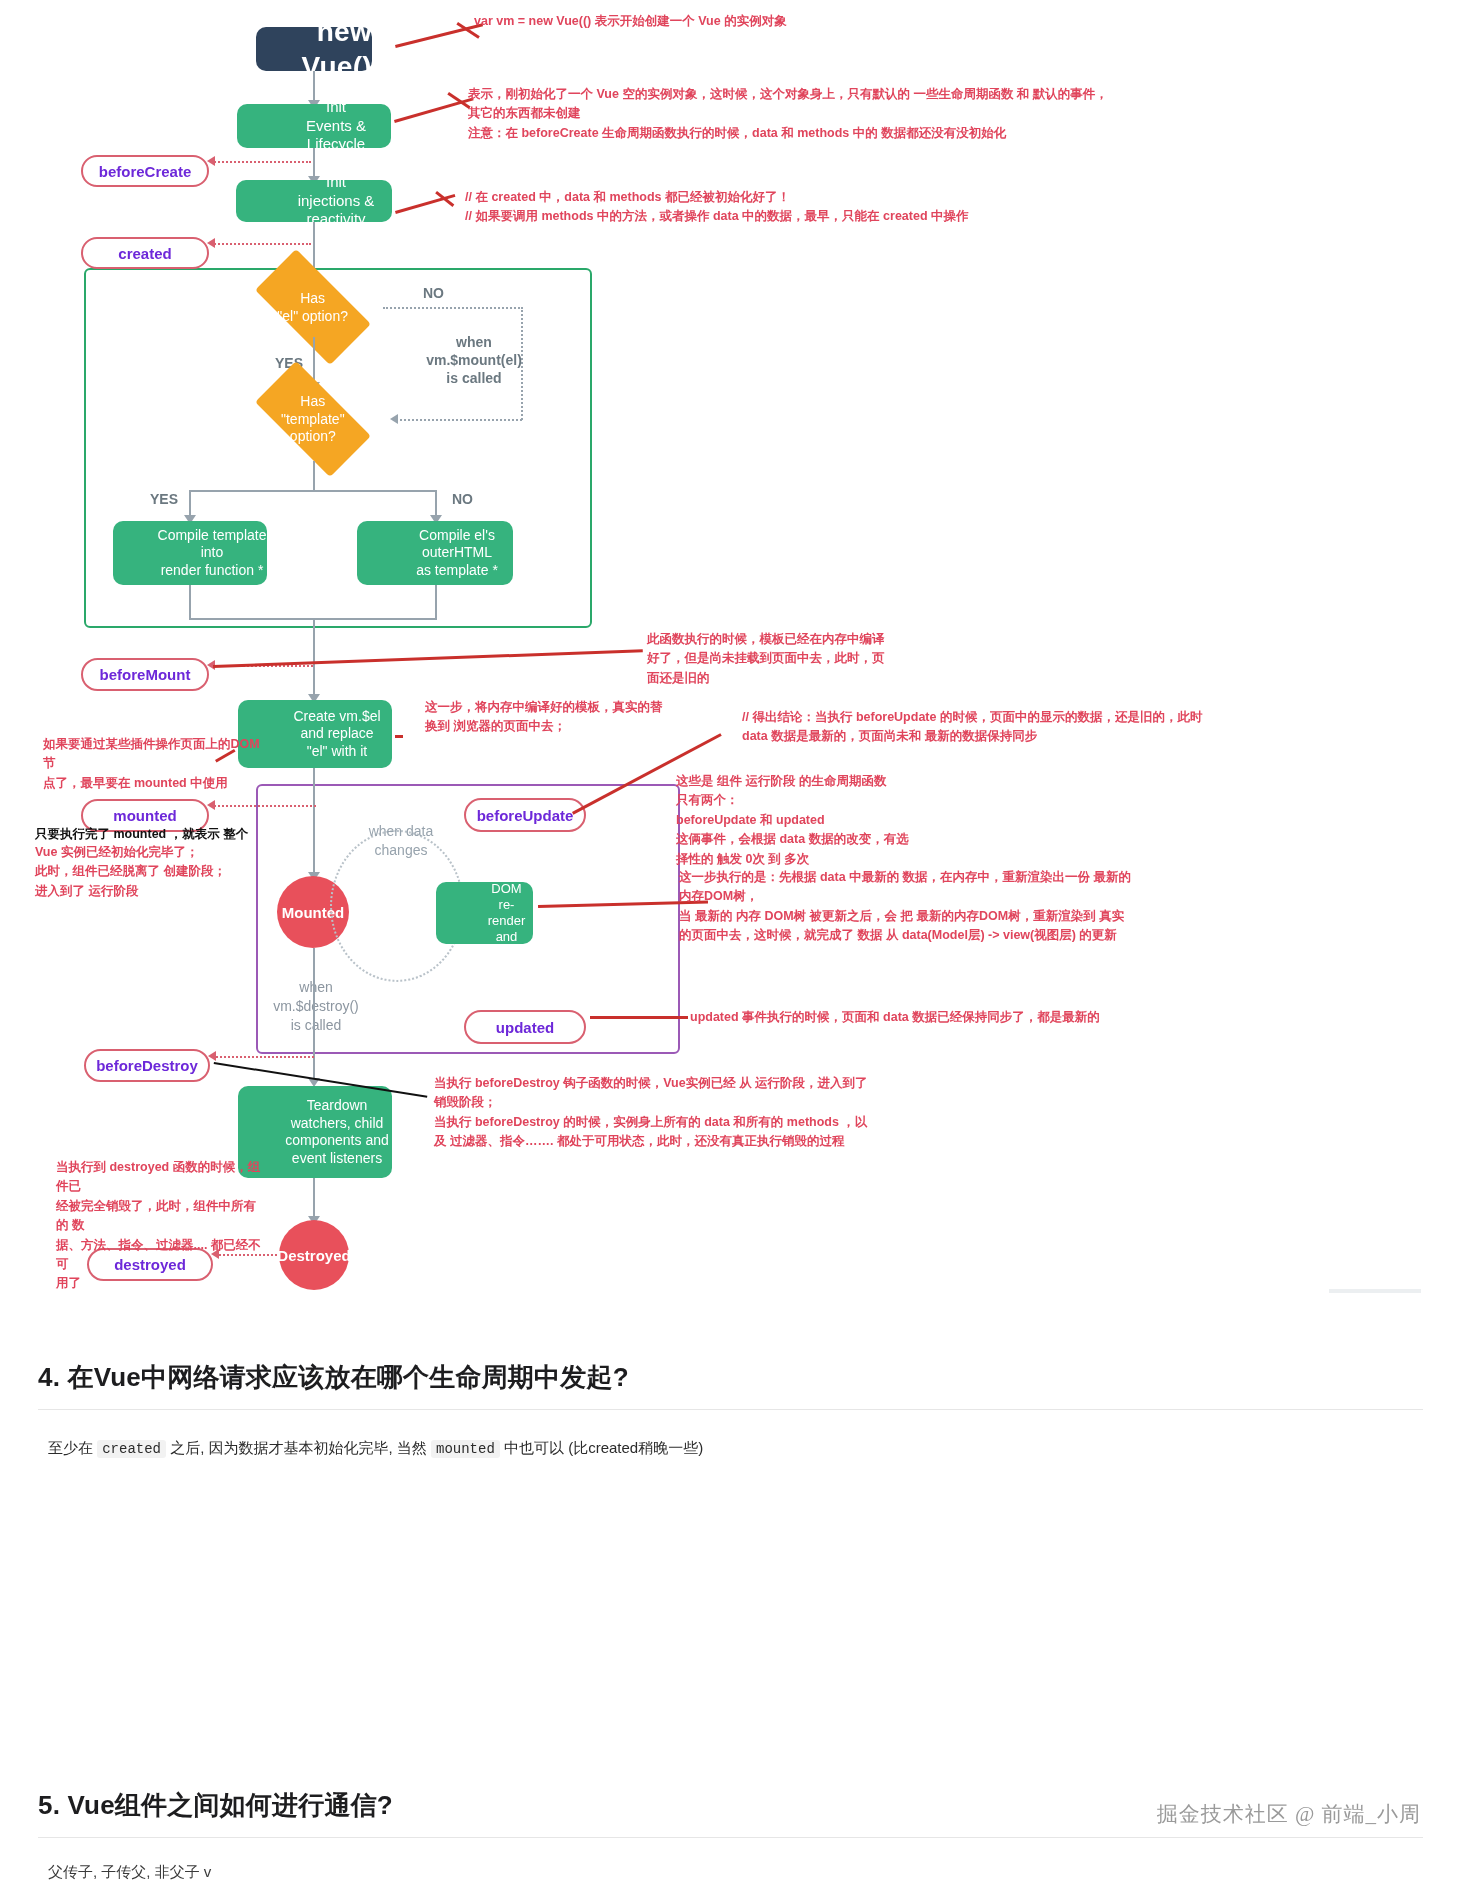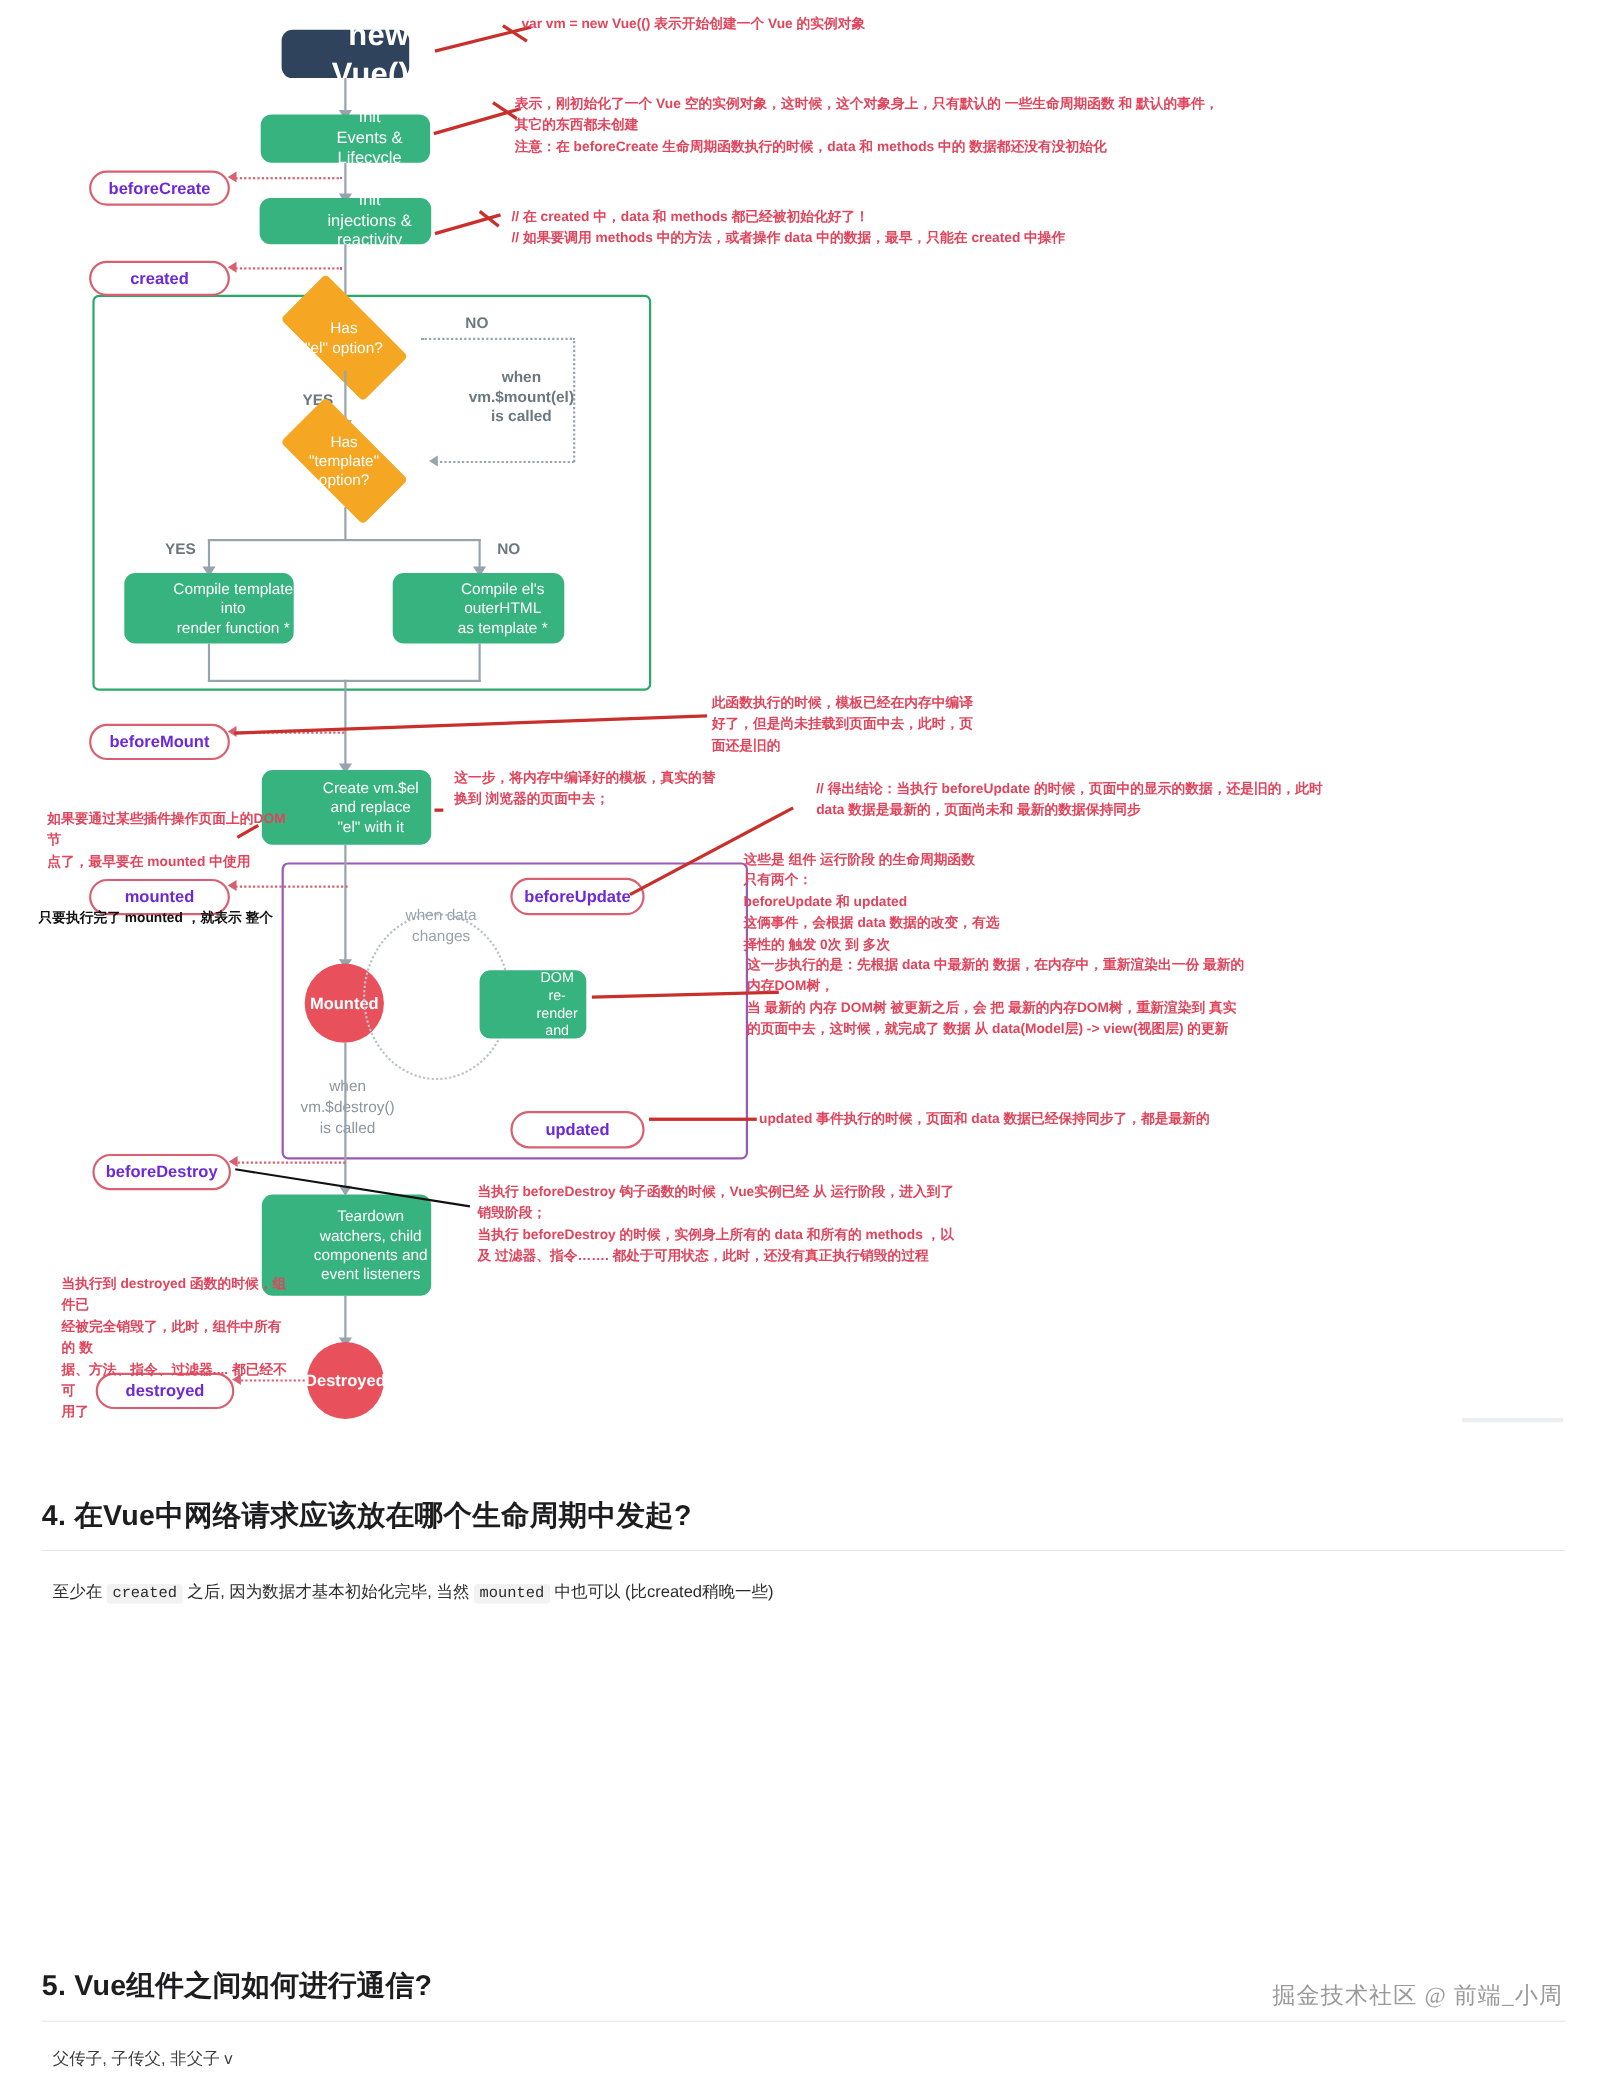--- a/index.html
+++ b/index.html
@@ -258,25 +258,28 @@
     <div class="blackline" style="left:214px;top:1062px;width:216px;transform:rotate(9deg);"></div>
 
     <div class="ann red" style="left:474px;top:12px;width:620px;">var vm = new Vue(()  表示开始创建一个 Vue 的实例对象</div>
     <div class="ann red" style="left:468px;top:85px;width:640px;">表示，刚初始化了一个 Vue 空的实例对象，这时候，这个对象身上，只有默认的 一些生命周期函数 和 默认的事件，其它的东西都未创建
 注意：在 beforeCreate 生命周期函数执行的时候，data 和 methods 中的 数据都还没有没初始化</div>
     <div class="ann red" style="left:465px;top:188px;width:640px;">// 在 created 中，data 和 methods 都已经被初始化好了！
 // 如果要调用 methods 中的方法，或者操作 data 中的数据，最早，只能在 created 中操作</div>
     <div class="ann red" style="left:647px;top:630px;width:380px;">此函数执行的时候，模板已经在内存中编译
 好了，但是尚未挂载到页面中去，此时，页
 面还是旧的</div>
-    <div class="ann red" style="left:413px;top:698px;width:260px;">这一步，将内存中编译好的模板，真实的替
+    <div class="ann red" style="left:425px;top:698px;width:260px;">这一步，将内存中编译好的模板，真实的替
 换到 浏览器的页面中去；</div>
     <div class="ann red" style="left:43px;top:735px;width:220px;">如果要通过某些插件操作页面上的DOM节
 点了，最早要在 mounted 中使用</div>
     <div class="ann black" style="left:35px;top:825px;width:230px;">只要执行完了 mounted ，就表示 整个</div>
+    <div class="ann red" style="left:35px;top:843px;width:230px;">Vue 实例已经初始化完毕了；
+此时，组件已经脱离了 创建阶段；
+进入到了 运行阶段</div>
     <div class="ann red" style="left:742px;top:708px;width:500px;">// 得出结论：当执行 beforeUpdate 的时候，页面中的显示的数据，还是旧的，此时
 data 数据是最新的，页面尚未和 最新的数据保持同步</div>
     <div class="ann red" style="left:676px;top:772px;width:330px;">这些是 组件 运行阶段 的生命周期函数
 只有两个：
 beforeUpdate 和 updated
 这俩事件，会根据 data 数据的改变，有选
 择性的 触发 0次 到 多次</div>
     <div class="ann red" style="left:679px;top:868px;width:560px;">这一步执行的是：先根据 data 中最新的 数据，在内存中，重新渲染出一份 最新的
 内存DOM树，
 当 最新的 内存 DOM树 被更新之后，会 把 最新的内存DOM树，重新渲染到 真实

